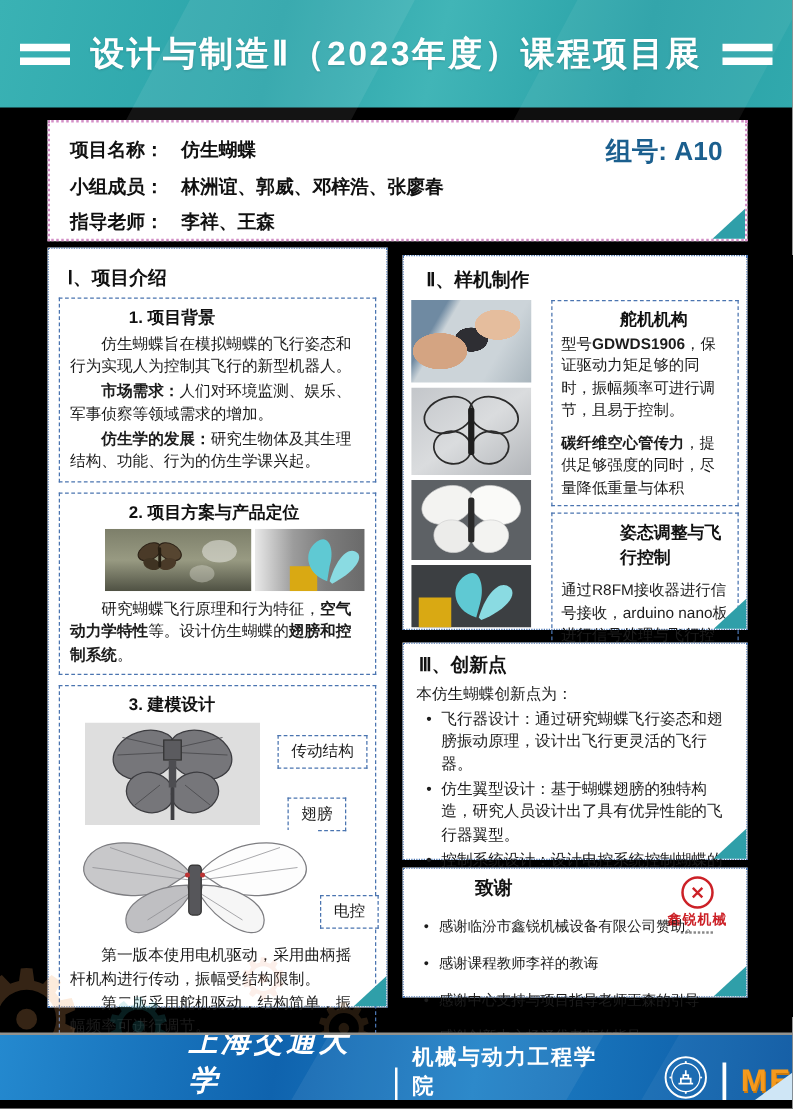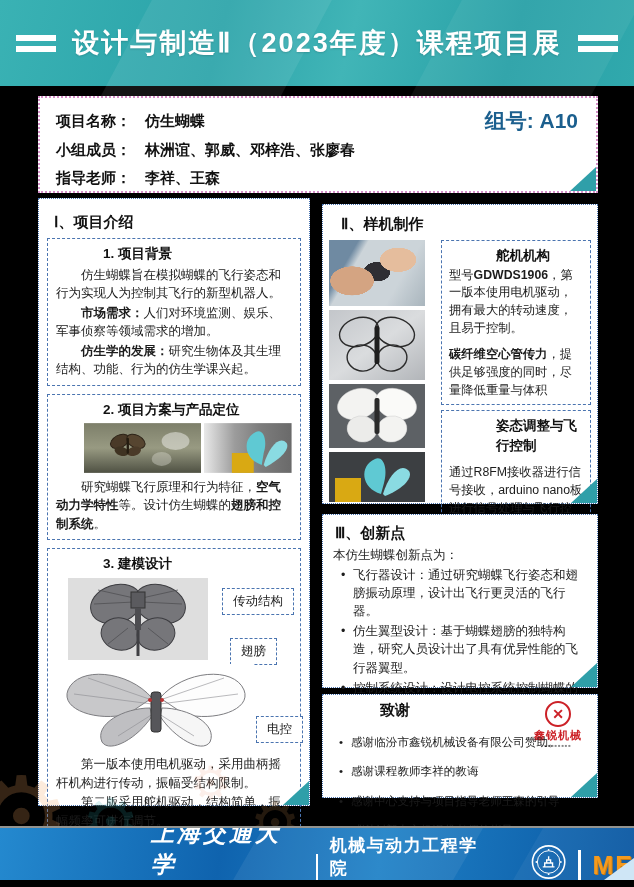--- a/index.html
+++ b/index.html
@@ -267,21 +267,21 @@
           <rect width="96" height="50" fill="#3c3f42"></rect>
           <rect x="6" y="26" width="26" height="24" fill="#d9a913"></rect>
           <path d="M52 42 C32 36,30 14,46 7 C55 3,59 18,55 31 Z" fill="#5fc9d3"></path>
           <path d="M54 42 C60 22,72 10,80 19 C85 27,70 39,56 44 Z" fill="#8adbe2"></path>
         </svg>
       </div>
       <div class="proto-texts">
         <div class="pbox dashed-blue">
           <div class="sub-title">舵机机构</div>
           <div>
-            <span>型号</span><span class="b">GDWDS1906</span><span>，第一版本使用电机驱动，拥有最大的转动速度，且易于控制。</span>
+            <span>型号</span><span class="b">GDWDS1906</span><span>，保证驱动力矩足够的同时，振幅频率可进行调节，且易于控制。</span>
           </div>
           <div class="gap8"></div>
           <div>
             <span class="b">碳纤维空心管传力</span><span>，提供足够强度的同时，尽量降低重量与体积</span>
           </div>
         </div>
         <div class="pbox dashed-blue" style="flex:1">
           <div class="sub-title">姿态调整与飞行控制</div>
           <div class="gap8"></div>
           <div>通过R8FM接收器进行信号接收，arduino nano板进行信号处理与飞行控制、姿态调整。</div>

